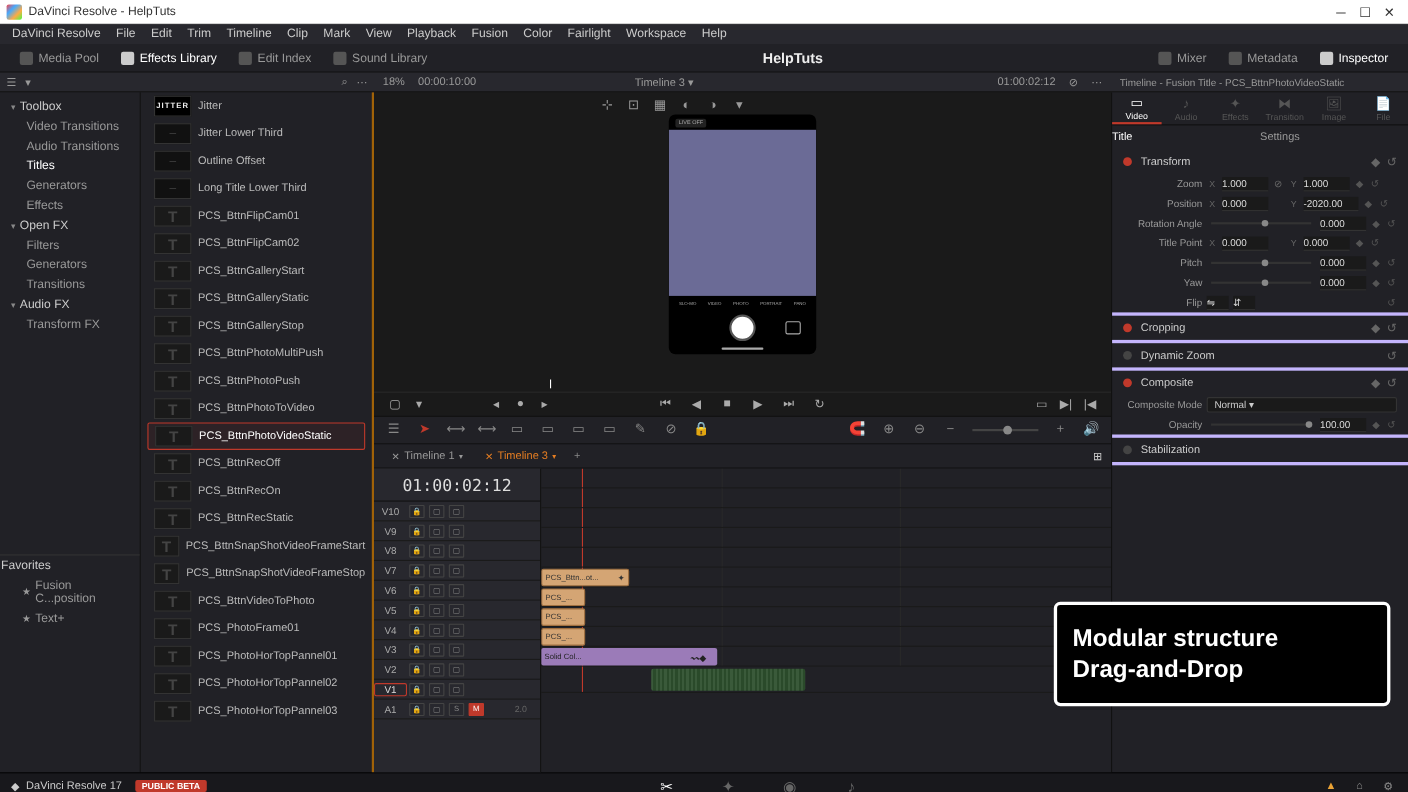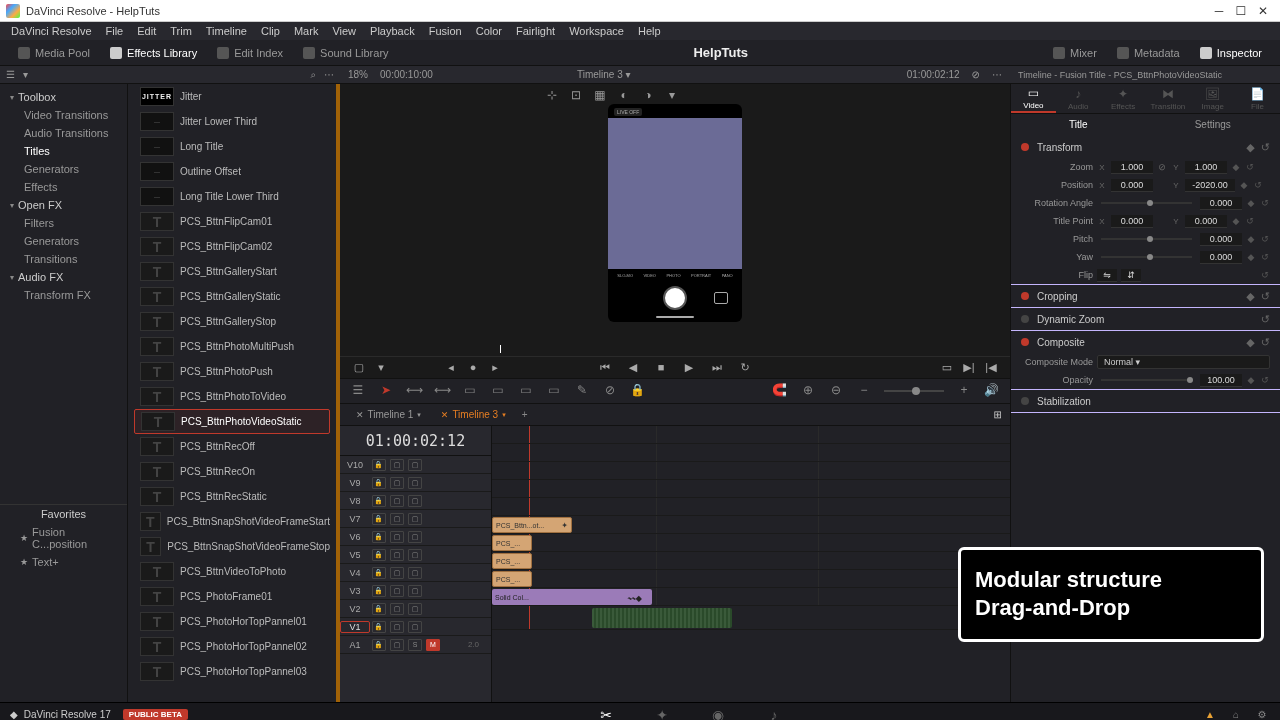--- a/index.html
+++ b/index.html
@@ -34,26 +34,26 @@
 
 .main { display: flex; height: 618px; }
 
 
 .sidebar { width: 128px; background: #212126; border-right: 1px solid #111; padding: 4px 0; font-size: 11px; }
 .sidebar .grp { color: #ccc; padding: 3px 10px; cursor: pointer; display: flex; align-items: center; gap: 4px; }
 .sidebar .grp::before { content: '▸'; font-size: 8px; color: #888; }
 .sidebar .grp.open::before { content: '▾'; }
 .sidebar .item { color: #999; padding: 3px 10px 3px 24px; cursor: pointer; }
 .sidebar .item.sel { color: #fff; }
-.sidebar .fav-hdr { margin-top: 200px; padding: 3px 1px; color: #ccc; border-top: 1px solid #333; text-align: center; }
+.sidebar .fav-hdr { margin-top: 200px; padding: 3px 1px; color: #ccc; border-top: 1px solid #333; }
 .sidebar .fav { padding: 3px 10px 3px 20px; color: #999; display: flex; align-items: center; gap: 4px; }
 .sidebar .fav::before { content: '★'; font-size: 9px; }
 
 
-.titles-list { width: 212px; background: #212126; border-right: 4px solid #a16207; overflow-y: auto; position: relative; }
+.titles-list { width: 212px; background: #212126; border-right: 2px solid #a16207; overflow-y: auto; position: relative; }
 .titles-list::-webkit-scrollbar { width: 8px; }
 .titles-list::-webkit-scrollbar-thumb { background: #444; border-radius: 4px; }
 .title-row { display: flex; align-items: center; height: 25px; margin: 0 6px; border-radius: 2px; cursor: pointer; }
 .title-row .thumb { width: 34px; height: 19px; background: #111; border: 1px solid #333; margin: 0 6px; font-size: 6px; color: #666; display: flex; align-items: center; justify-content: center; }
 .title-row .thumb.t { background: #1a1a1a; color: #444; font-size: 14px; font-weight: bold; }
 .title-row .thumb.jitter { background: #000; color: #eee; font-size: 7px; font-weight: bold; letter-spacing: 1px; }
 .title-row .label { font-size: 10px; color: #bbb; }
 .title-row.selected { border: 1px solid #c0392b; background: rgba(192,57,43,0.08); }
 .title-row.selected .label { color: #fff; }
 
@@ -122,32 +122,32 @@
 .clip.solid { background: #9b7bb8; color: #222; }
 .clip.solid .kf { position: absolute; right: 10px; font-size: 8px; }
 
 
 .inspector { width: 270px; background: #212126; border-left: 1px solid #111; font-size: 10px; }
 .insp-tabs { height: 30px; display: flex; border-bottom: 1px solid #111; }
 .insp-tab { flex: 1; display: flex; flex-direction: column; align-items: center; justify-content: center; gap: 1px; color: #555; cursor: pointer; font-size: 8px; }
 .insp-tab .ico { font-size: 12px; }
 .insp-tab.active { color: #fff; border-bottom: 2px solid #c0392b; }
 .insp-subtabs { height: 22px; display: flex; }
-.insp-subtab { flex: 1; text-align: center; line-height: 22px; color: #999; cursor: pointer; }
+.insp-subtab { flex: 1; text-align: left; line-height: 22px; color: #999; cursor: pointer; }
 .insp-subtab.active { color: #fff; }
-.section { border-bottom: 1px solid #c4b5fd; }
+.section { border-bottom: 3px solid #c4b5fd; }
 .section-hdr { height: 22px; display: flex; align-items: center; padding: 0 10px; cursor: pointer; }
 .section-hdr .dot { width: 8px; height: 8px; border-radius: 50%; background: #c0392b; margin-right: 8px; }
 .section-hdr .dot.off { background: #444; }
 .section-hdr .sp { flex: 1; }
 .section-hdr .reset { font-size: 11px; color: #666; margin-left: 6px; }
 .prop { height: 18px; display: flex; align-items: center; padding: 0 10px; gap: 4px; }
 .prop .lbl { width: 72px; text-align: right; color: #999; font-size: 9px; }
 .prop .ax { width: 10px; text-align: center; color: #666; font-size: 8px; }
-.prop .val { width: 42px; background: #1a1a1a; border-bottom: 1px solid #333; text-align: center; color: #ddd; font-size: 9px; padding: 1px 0; }
+.prop .val { width: 42px; background: #1a1a1a; border-bottom: 1px solid #333; text-align: left; color: #ddd; font-size: 9px; padding: 1px 0; }
 .prop .link { width: 10px; text-align: center; color: #666; font-size: 9px; }
 .prop .kf { width: 10px; text-align: center; color: #555; font-size: 9px; cursor: pointer; }
 .prop .slider2 { flex: 1; height: 2px; background: #333; position: relative; margin: 0 4px; }
 .prop .slider2 .h2 { position: absolute; width: 6px; height: 6px; background: #888; border-radius: 50%; top: -2px; }
 .prop .dd-val { flex: 1; background: #1a1a1a; padding: 1px 6px; color: #ccc; font-size: 9px; border: 1px solid #333; border-radius: 2px; }
 
 
 .overlay { position: absolute; right: 16px; bottom: 78px; width: 306px; background: #000; border: 3px solid #fff; border-radius: 6px; padding: 16px 14px; color: #fff; font-size: 22px; font-weight: bold; line-height: 1.3; }
 
 
@@ -275,24 +275,20 @@
   </div>
 
   <div class="titles-list" id="titles-list">
       <div class="title-row">
         <div class="thumb jitter">JITTER</div>
         <span class="label">Jitter</span>
       </div>
       <div class="title-row">
         <div class="thumb">—</div>
         <span class="label">Jitter Lower Third</span>
-      </div>
-      <div class="title-row">
-        <div class="thumb">—</div>
-        <span class="label">Long Title</span>
       </div>
       <div class="title-row">
         <div class="thumb">—</div>
         <span class="label">Outline Offset</span>
       </div>
       <div class="title-row">
         <div class="thumb">—</div>
         <span class="label">Long Title Lower Third</span>
       </div>
       <div class="title-row">

